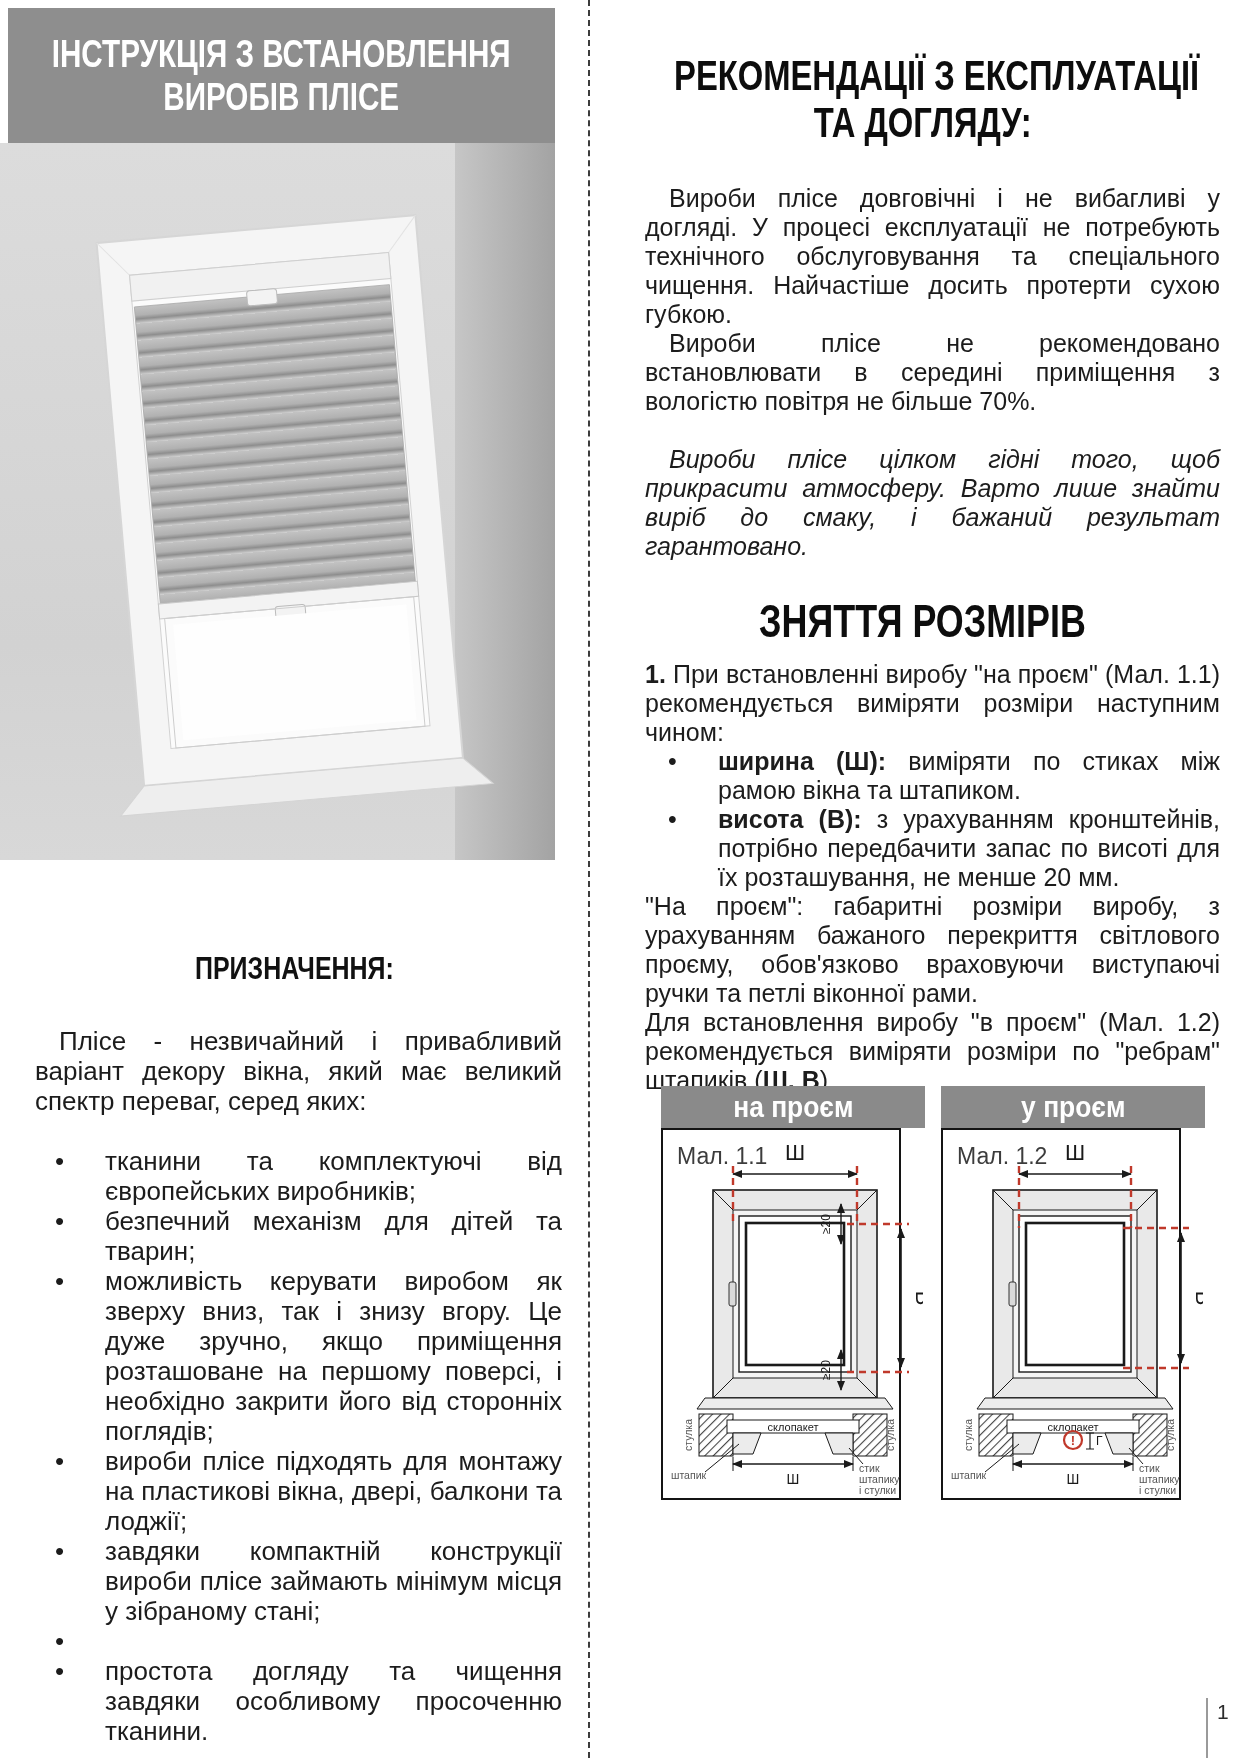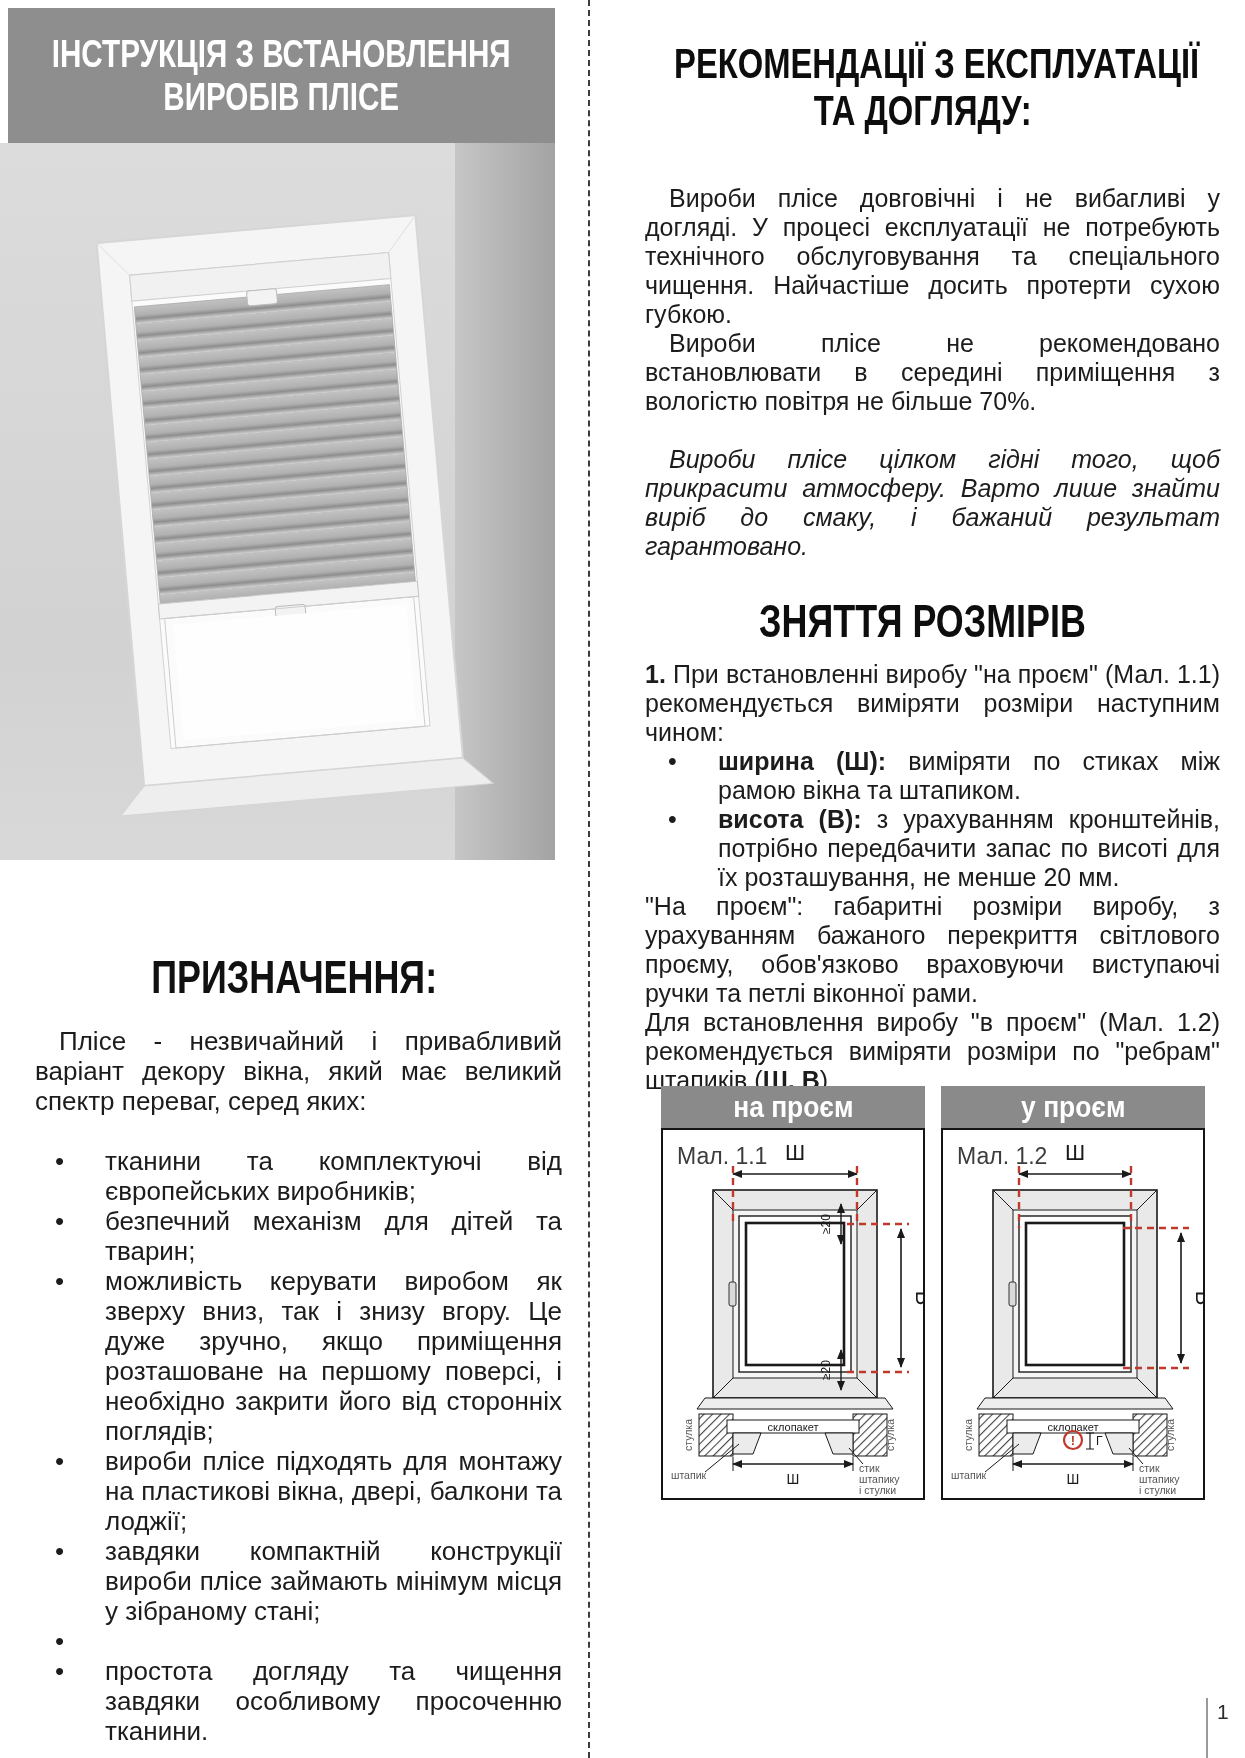--- a/index.html
+++ b/index.html
@@ -16,54 +16,54 @@
   .cond-w { display:inline-block; transform:scaleX(0.88); transform-origin:50% 50%; white-space:nowrap; }
 
   
   .l-header { position:absolute; left:8px; top:8px; width:547px; height:135px;
     background:#8e8e8e; display:flex; flex-direction:column; align-items:center; justify-content:center; }
   .l-header .hline { color:#ffffff; font-weight:bold; font-size:38px; line-height:1.12; }
 
   .photo { position:absolute; left:0; top:143px; width:555px; height:717px; }
 
   .l-purpose-heading { position:absolute; left:0; top:950px; width:588px; text-align:center;
-    font-size:46px; font-weight:bold; color:#111; }
+    font-size:32px; font-weight:bold; color:#111; }
 
   .l-text { position:absolute; left:35px; top:1026px; width:527px; }
   .body-l { font-size:26px; line-height:30px; }
   .body-r { font-size:25px; line-height:29px; }
   .just { text-align:justify; }
   .ind  { text-indent:24px; }
   p.doc { margin:0; }
 
   .bullets-l { margin-top:30px; }
   .brow { display:flex; align-items:flex-start; }
   .bdot-l { flex:0 0 70px; box-sizing:border-box; padding-left:20px; }
   .bdot-r { flex:0 0 73px; box-sizing:border-box; padding-left:23px; }
   .btxt { flex:1 1 auto; text-align:justify; }
 
   
   .r-col { position:absolute; left:600px; top:0; width:645px; height:1758px; }
 
-  .r-heading { position:absolute; top:40px; left:0; width:645px; text-align:center;
+  .r-heading { position:absolute; top:52px; left:0; width:645px; text-align:center;
     font-size:42px; font-weight:bold; line-height:1.12; color:#0d0d0d; }
 
   .r-care { position:absolute; top:184px; left:45px; width:575px; z-index:1; }
   .r-care .p3 { margin-top:29px; font-style:italic; }
 
   .r-h2 { position:absolute; top:594px; left:0; width:645px; text-align:center;
     font-size:46px; font-weight:bold; color:#0d0d0d; }
 
   .r-sizes { position:absolute; top:660px; left:45px; width:575px; z-index:1; }
 
   .panels-row { position:absolute; top:1086px; left:61px; display:flex; gap:16px; z-index:1; }
   .panel { width:264px; }
   .panel-header { height:42px; background:#8a8a8a; color:#ffffff; font-weight:bold;
     font-size:30px; line-height:42px; text-align:center; }
-  .panel-box { box-sizing:border-box; width:264px; height:372px; border:2px solid #141414;
+  .panel-box { box-sizing:border-box; width:240px; height:372px; border:2px solid #141414;
     background:transparent; }
   .diag { display:block; width:260px; height:368px; font-family:inherit; }
 
   .r-warning { position:absolute; top:1540px; left:45px; width:575px; z-index:2; }
 
   .footer-line { position:absolute; left:1206px; top:1698px; height:60px; width:0;
     border-left:2px solid #9a9a9a; }
   .footer-num { position:absolute; left:1217px; top:1700px; font-size:21px; color:#2d2d2d; }
 
   

